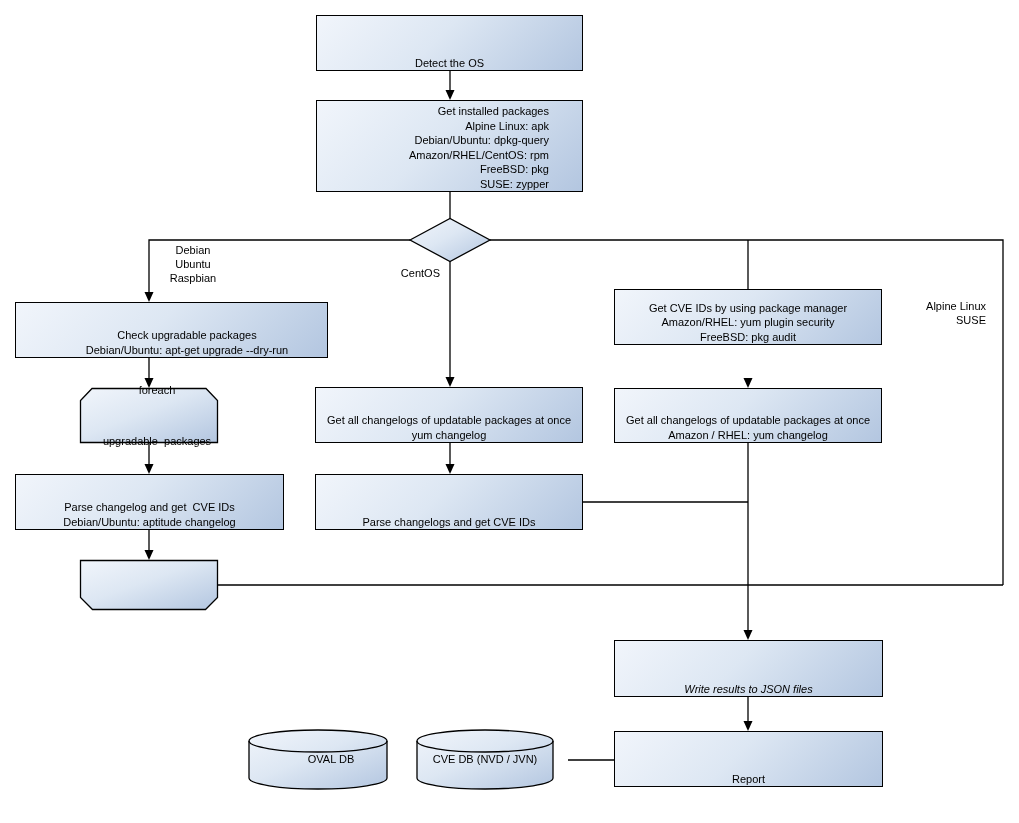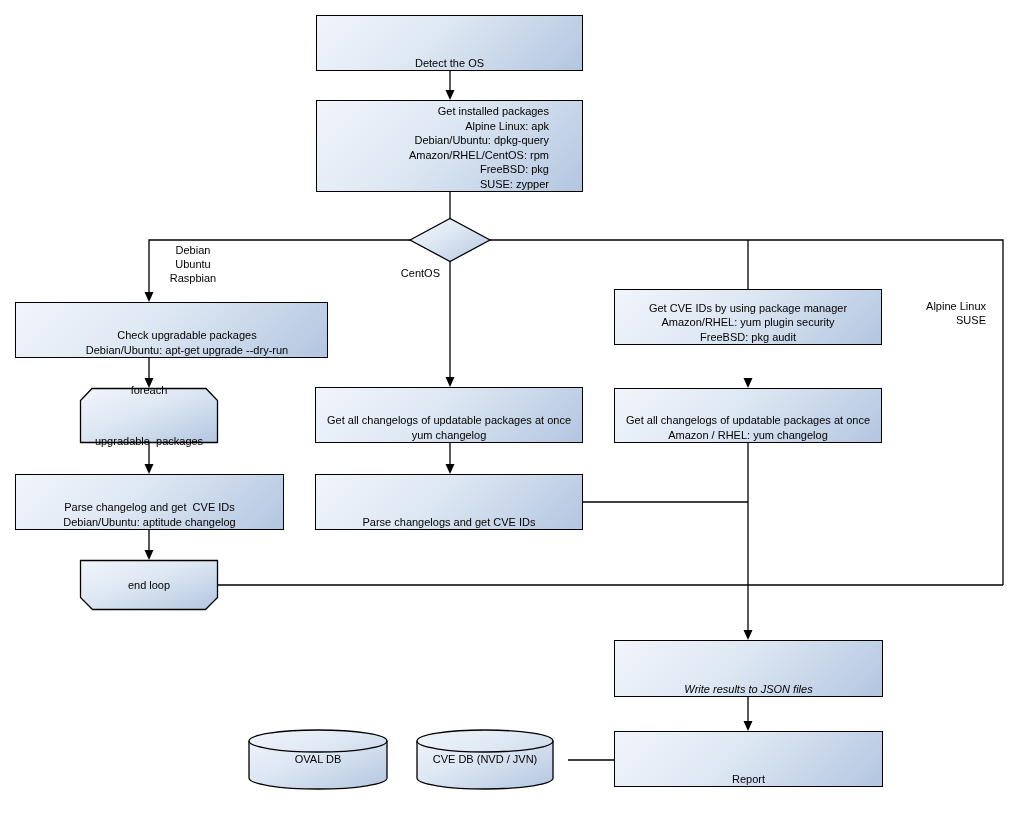--- a/index.html
+++ b/index.html
@@ -28,32 +28,32 @@
   .lbl{position:absolute;font-size:11px;line-height:14px;}
   .lbl .ln{white-space:pre;padding-left:16px;}
   .lbl-debian{left:150px;top:243px;width:70px;text-align:center;}
   .lbl-centos{left:380px;top:266px;width:60px;text-align:right;}
   .lbl-amazon{left:660px;top:244px;width:80px;text-align:right;}
   .lbl-alpine{left:886px;top:255px;width:100px;text-align:right;margin-top:44px;}
   .shape-label{
     position:absolute;display:flex;flex-direction:column;justify-content:center;
     align-items:center;text-align:center;font-size:11px;line-height:14.5px;
   }
-  .fe-label{left:80px;top:388px;width:138px;height:55px;gap:36px;}
+  .fe-label{left:88px;top:388px;width:138px;height:55px;gap:36px;}
   .el-label{left:80px;top:560px;width:138px;height:50px;}
   .group{
     position:absolute;left:233px;top:690px;width:335px;height:117px;box-sizing:border-box;
     border:1px dashed #000;border-radius:9px;background:#f4f4f4;
   }
   .group-title-row{
     height:23px;border-bottom:1px solid #000;display:flex;align-items:center;
     justify-content:flex-end;padding-right:7px;font-size:13px;
   }
   .cyl-label{position:absolute;font-size:11px;text-align:center;}
-  .cyl1-label{left:249px;top:753px;width:138px;}
+  .cyl1-label{left:249px;top:753px;width:138px;padding-left:13px;}
   .cyl2-label{left:417px;top:753px;width:136px;}
 </style>
 </head>
 <body>
 
 <div class="canvas">
 
   <svg class="wires" viewBox="0 0 1019 823" xmlns="http://www.w3.org/2000/svg">
     <defs>
       <linearGradient id="bg" x1="0" y1="0" x2="1" y2="1">
@@ -136,23 +136,20 @@
   <div class="shape-label fe-label">
     <span class="ln">foreach</span>
     <span class="ln">upgradable  packages</span>
   </div>
 
   <div class="node n-parsedeb">
     <span class="ln">Parse changelog and get  CVE IDs</span>
     <span class="ln">Debian/Ubuntu: aptitude changelog</span>
   </div>
 
-  <div class="shape-label el-label">
-    <span class="ln">end loop</span>
-  </div>
 
   <div class="node n-yumall">
     <span class="ln">Get all changelogs of updatable packages at once</span>
     <span class="ln">yum changelog</span>
   </div>
 
   <div class="node n-parseyum">
     <span class="ln">Parse changelogs and get CVE IDs</span>
   </div>
 

